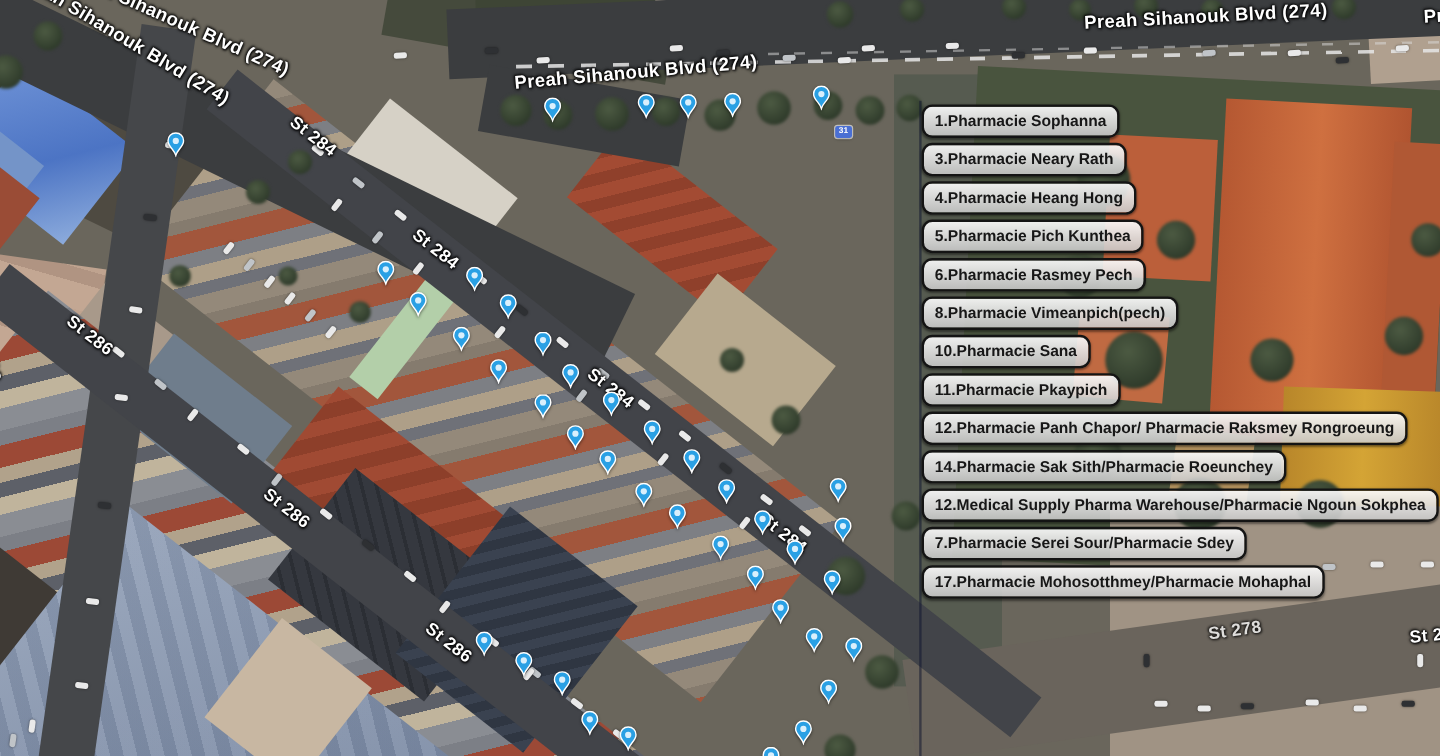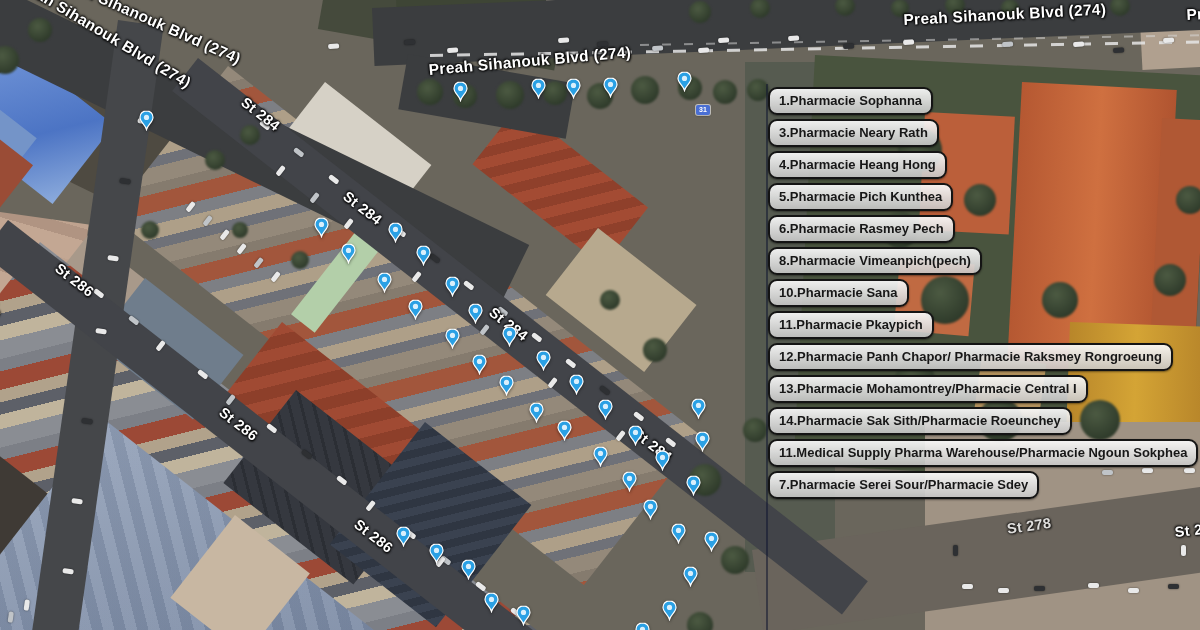--- a/index.html
+++ b/index.html
@@ -386,18 +386,18 @@
   <div id="legend">
       <div class="plabel">1.Pharmacie Sophanna</div>
       <div class="plabel">3.Pharmacie Neary Rath</div>
       <div class="plabel">4.Pharmacie Heang Hong</div>
       <div class="plabel">5.Pharmacie Pich Kunthea</div>
       <div class="plabel">6.Pharmacie Rasmey Pech</div>
       <div class="plabel">8.Pharmacie Vimeanpich(pech)</div>
       <div class="plabel">10.Pharmacie Sana</div>
       <div class="plabel">11.Pharmacie Pkaypich</div>
       <div class="plabel">12.Pharmacie Panh Chapor/ Pharmacie Raksmey Rongroeung</div>
-      <div class="plabel">13.Pharmacie Mohamontrey/Pharmacie Central I</div>
       <div class="plabel">14.Pharmacie Sak Sith/Pharmacie Roeunchey</div>
-      <div class="plabel">11.Medical Supply Pharma Warehouse/Pharmacie Ngoun Sokphea</div>
+      <div class="plabel">12.Medical Supply Pharma Warehouse/Pharmacie Ngoun Sokphea</div>
       <div class="plabel">7.Pharmacie Serei Sour/Pharmacie Sdey</div>
+      <div class="plabel">17.Pharmacie Mohosotthmey/Pharmacie Mohaphal</div>
     </div>
 </div>
 
 </body></html>

